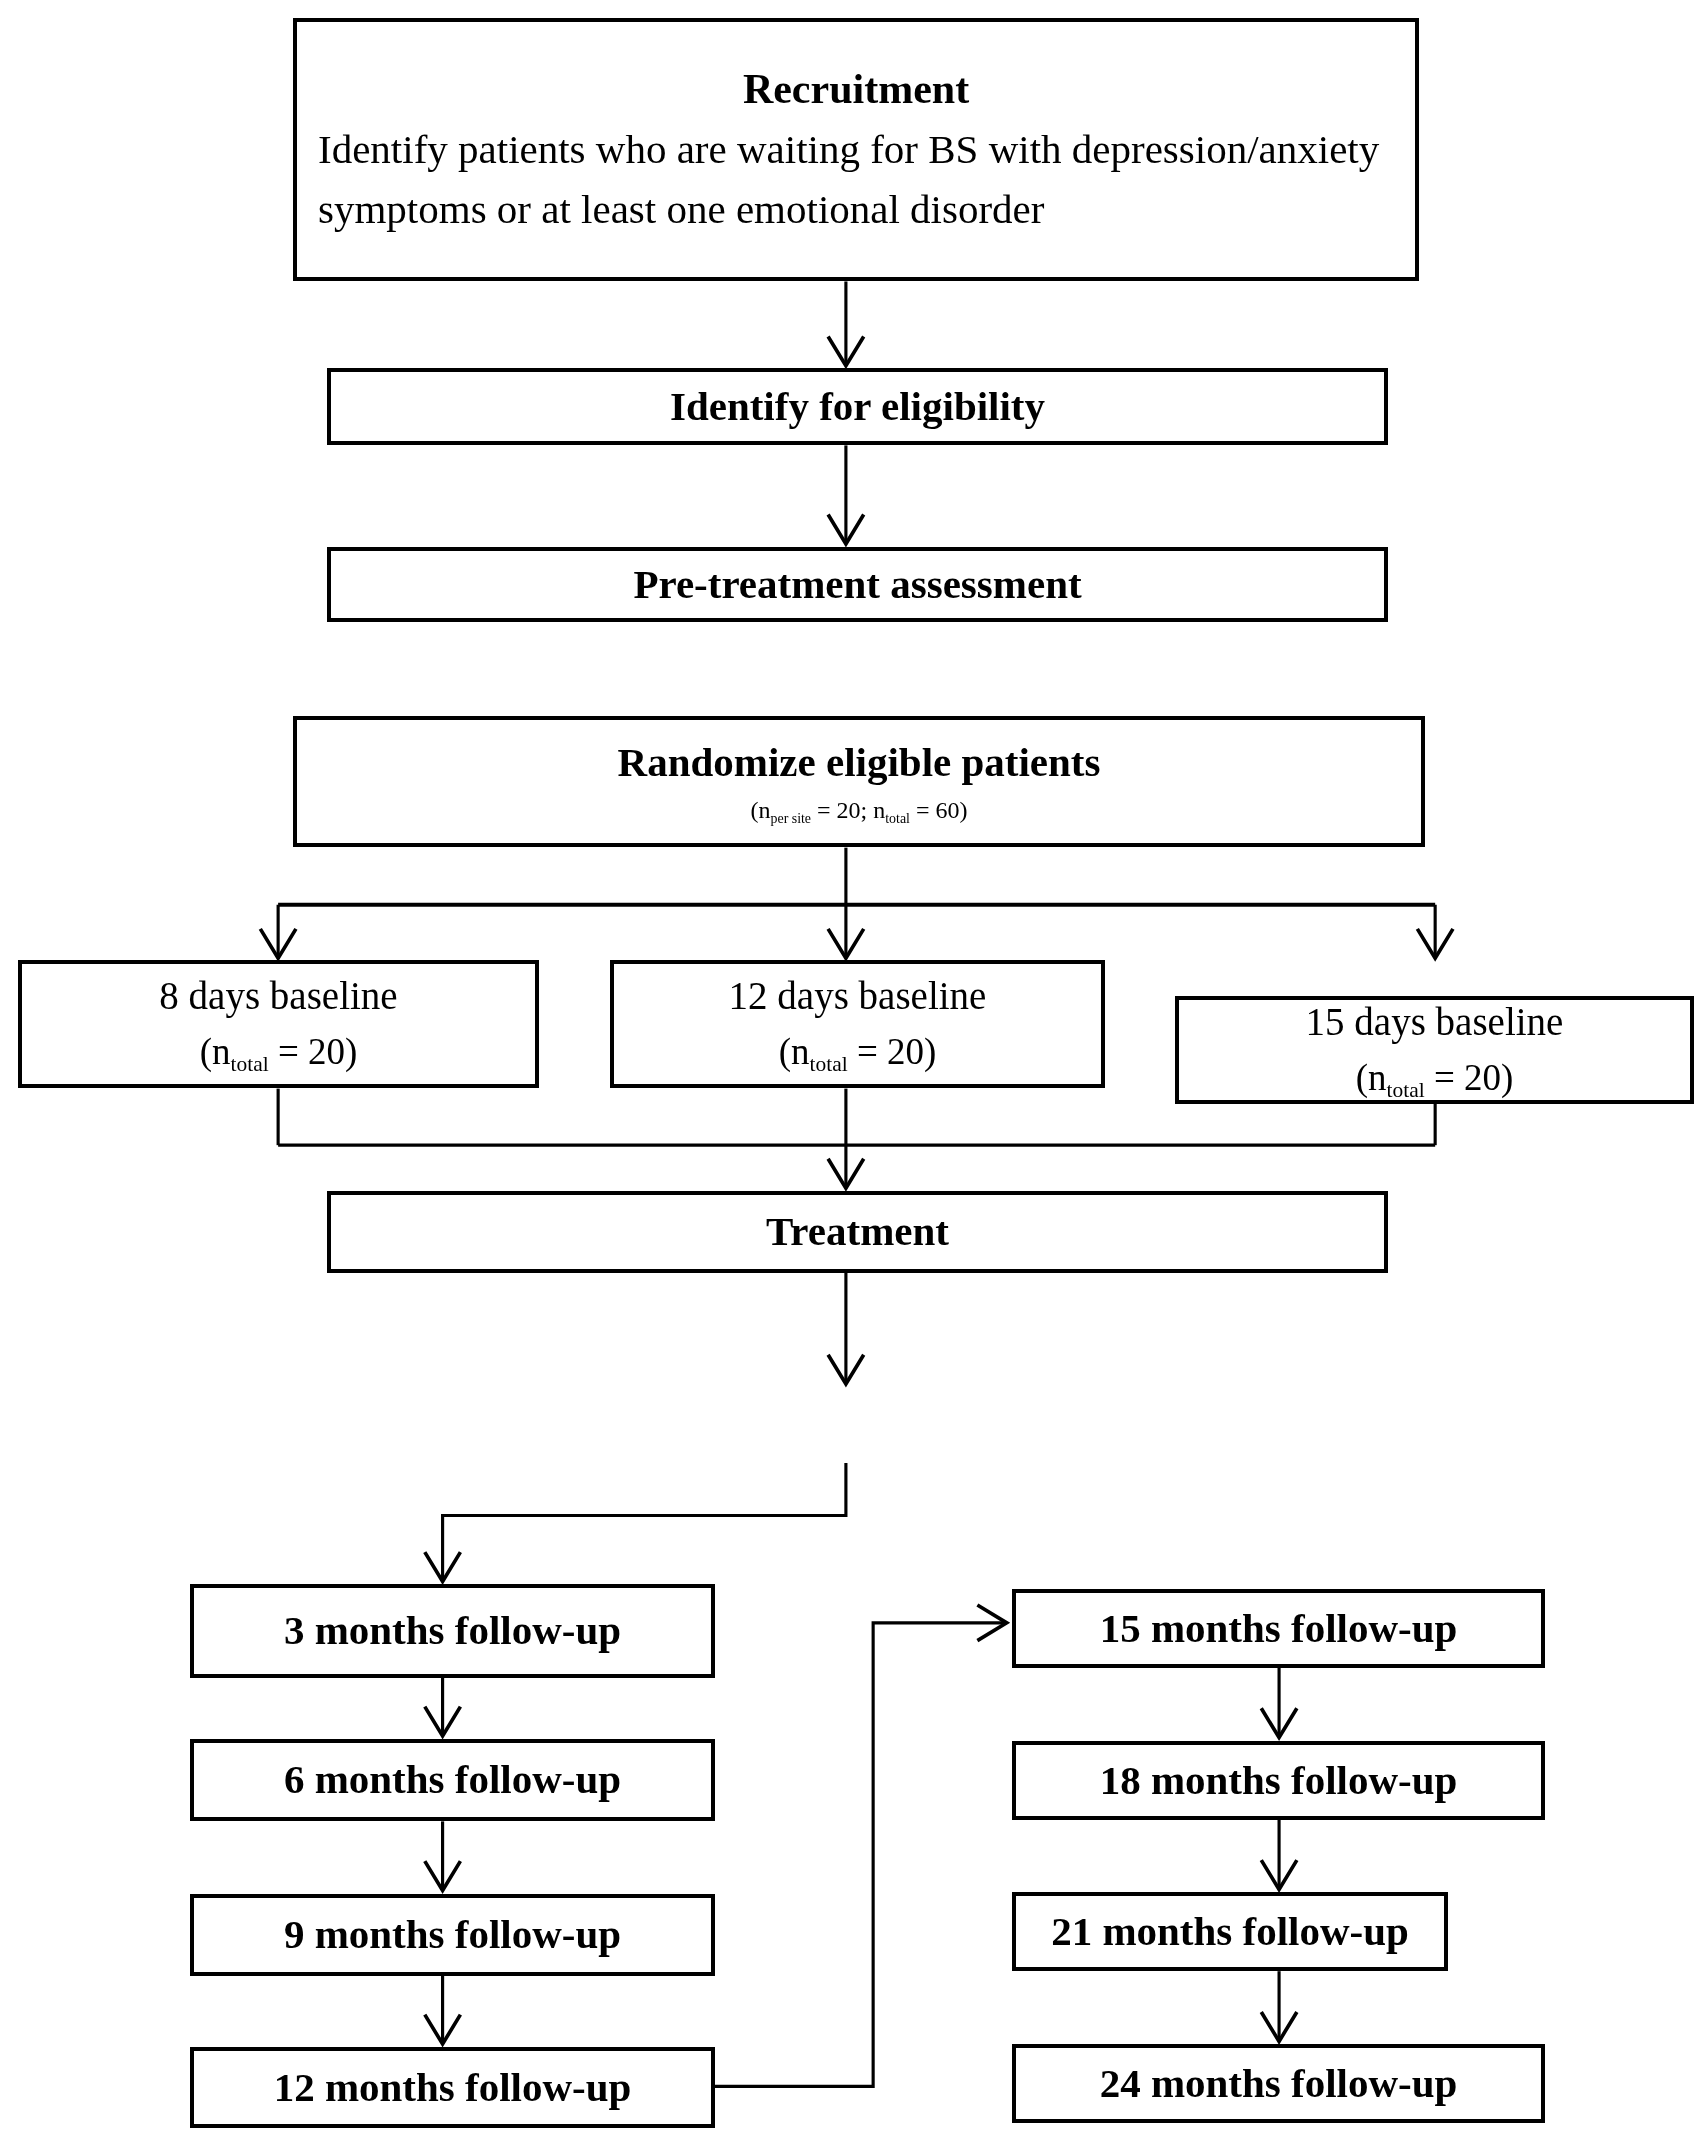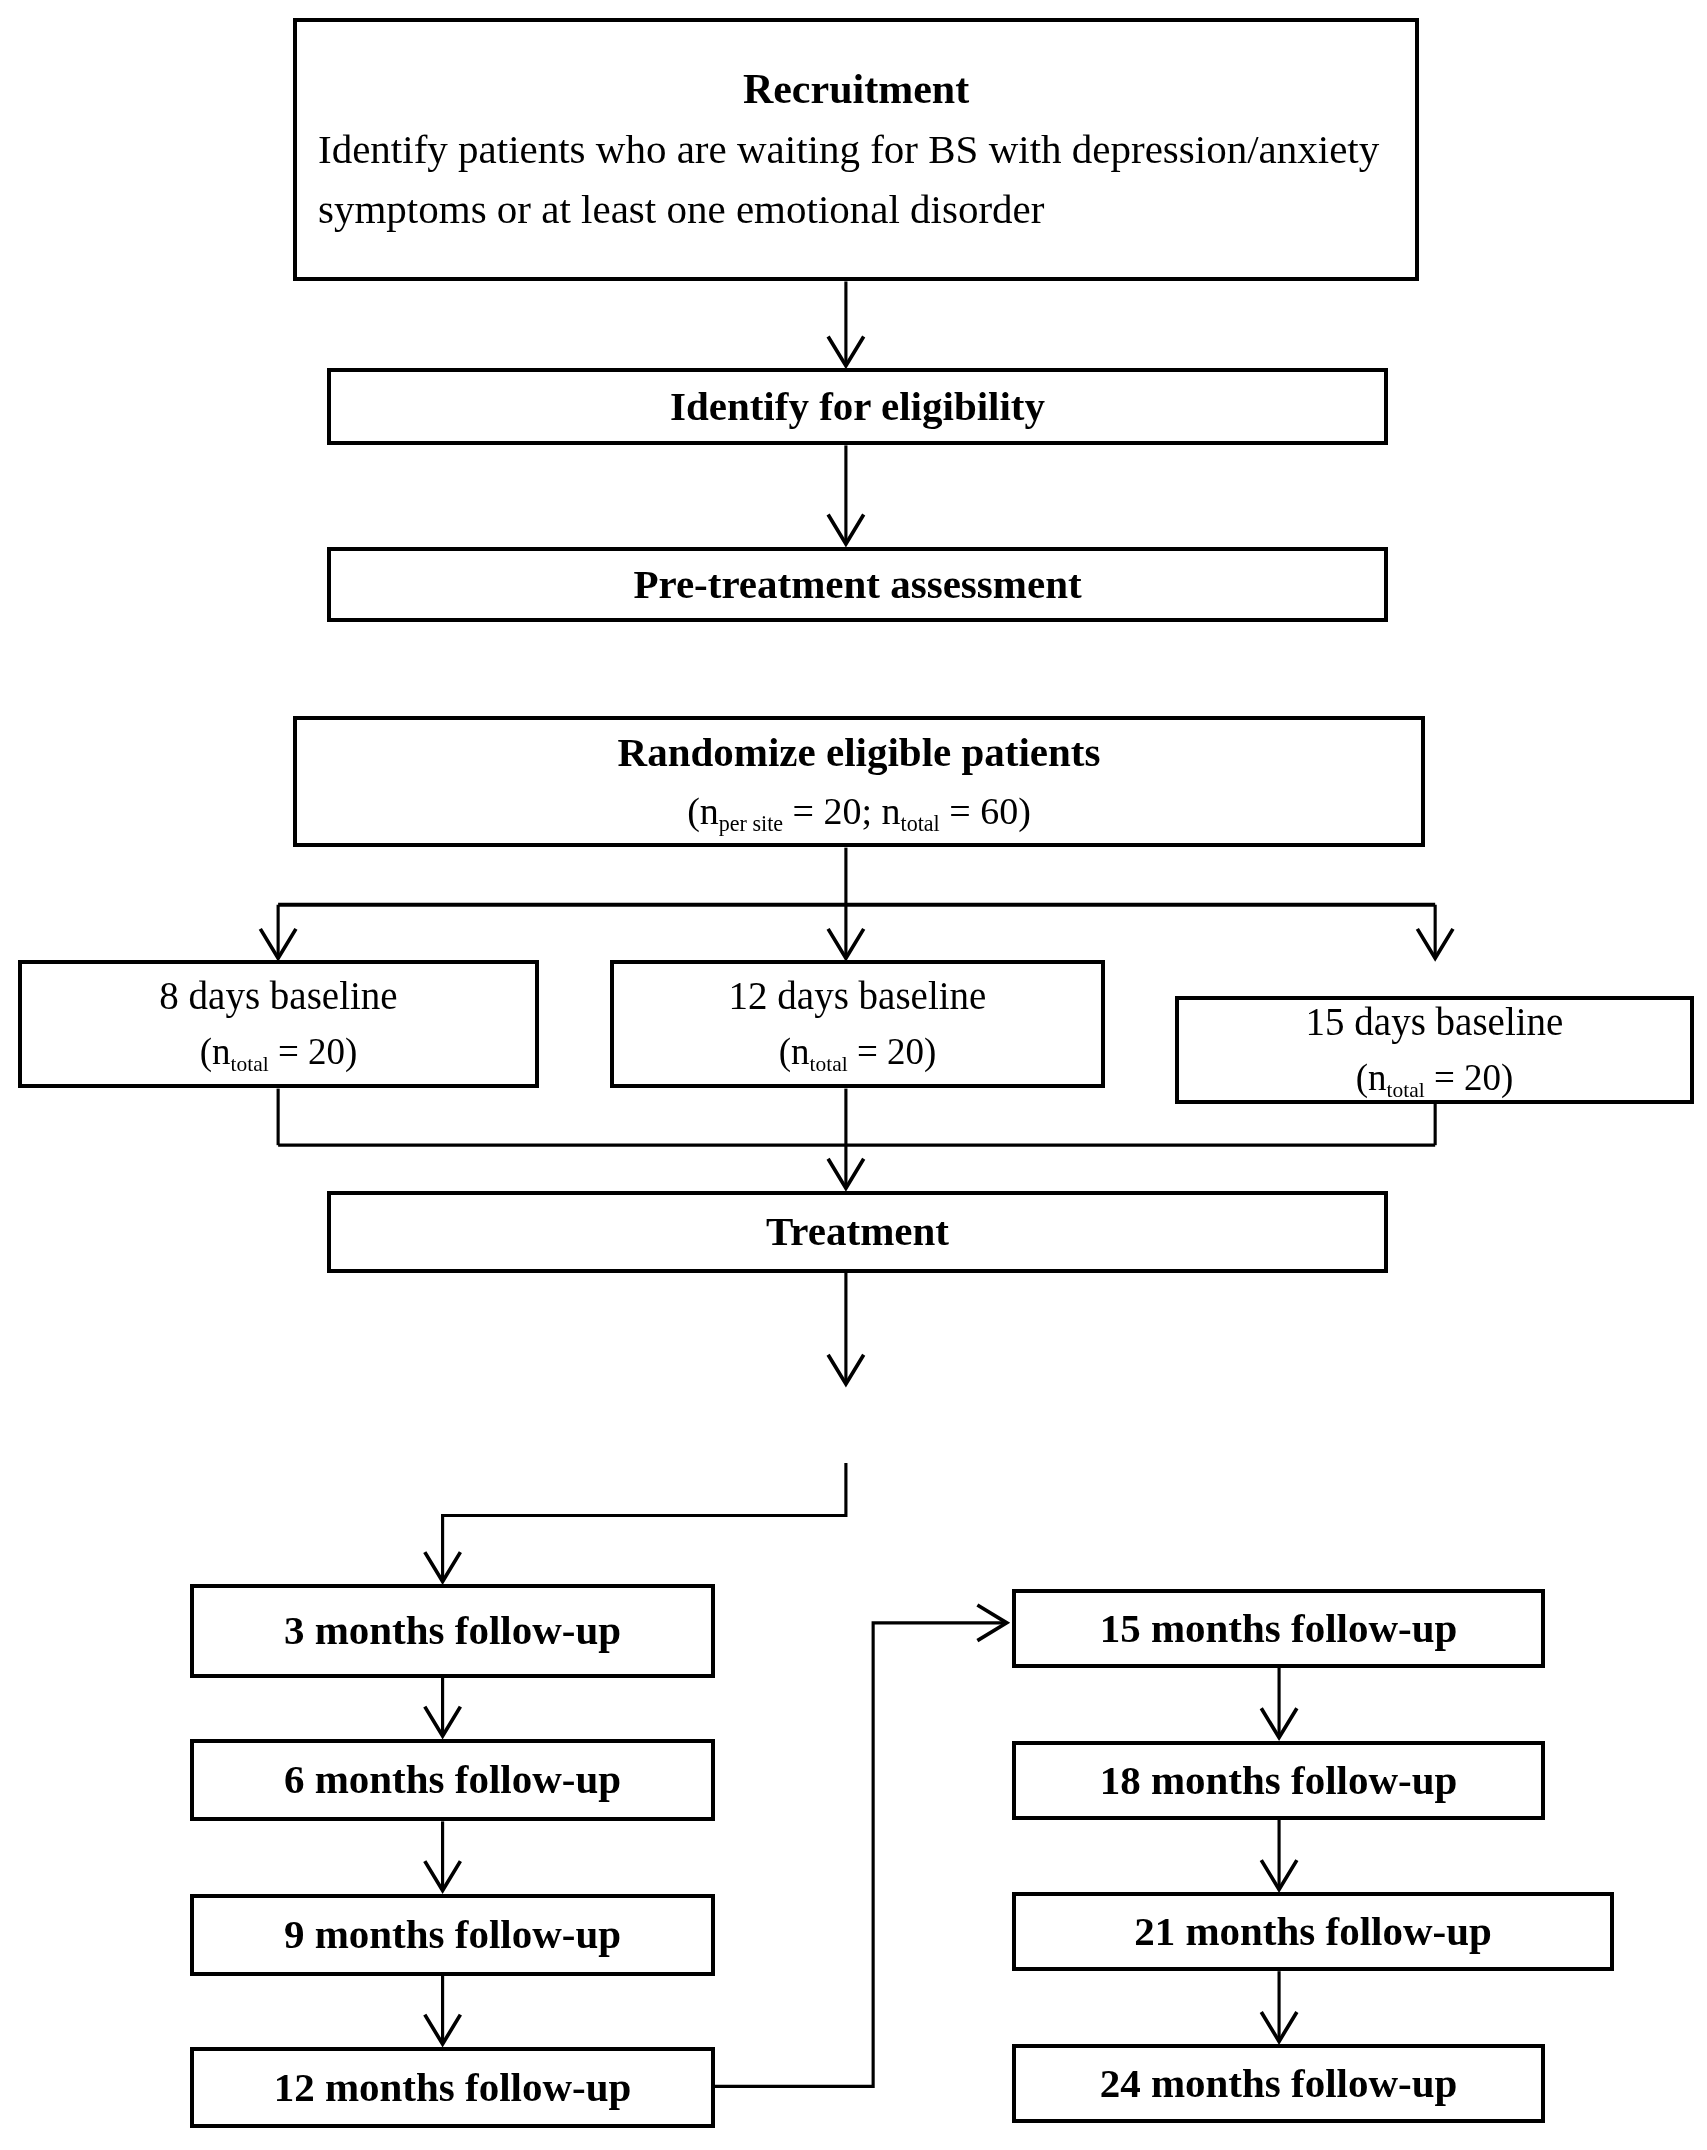--- a/index.html
+++ b/index.html
@@ -19,21 +19,21 @@
   .bx {
     position:absolute; box-sizing:border-box;
     border:4.2px solid var(--ink); background:#fff;
     display:flex; flex-direction:column;
     align-items:center; justify-content:center;
     text-align:left; line-height:1.45;
   }
   .t-bold { font-weight:bold; }
   .t78 { font-size:41px; }
   .t75 { font-size:39px; }
-  .t72 { font-size:38px; }
+  .t72 { font-size:24px; }
   .t70 { font-size:37px; }
   .stats { line-height:1.5; }
   .sub { font-size:0.58em; vertical-align:-0.33em; }
   .rec-title { font-size:42px; font-weight:bold; line-height:1.4; }
   .rec-body  { font-size:41px; line-height:1.47; padding:0 21px; }
 </style>
 </head>
 <body>
 
 <div class="canvas">
@@ -161,21 +161,21 @@
   <div class="bx" style="left:190px; top:2047px; width:525px; height:81px;">
     <div class="t78 t-bold">12 months follow-up</div>
   </div>
 
   <div class="bx" style="left:1012px; top:1589px; width:533px; height:79px;">
     <div class="t78 t-bold">15 months follow-up</div>
   </div>
   <div class="bx" style="left:1012px; top:1741px; width:533px; height:79px;">
     <div class="t78 t-bold">18 months follow-up</div>
   </div>
-  <div class="bx" style="left:1012px; top:1892px; width:602px; height:79px;">
+  <div class="bx" style="left:1012px; top:1892px; width:436px; height:79px;">
     <div class="t78 t-bold">21 months follow-up</div>
   </div>
   <div class="bx" style="left:1012px; top:2044px; width:533px; height:79px;">
     <div class="t78 t-bold">24 months follow-up</div>
   </div>
 
 </div>
 
 
 </body></html>

